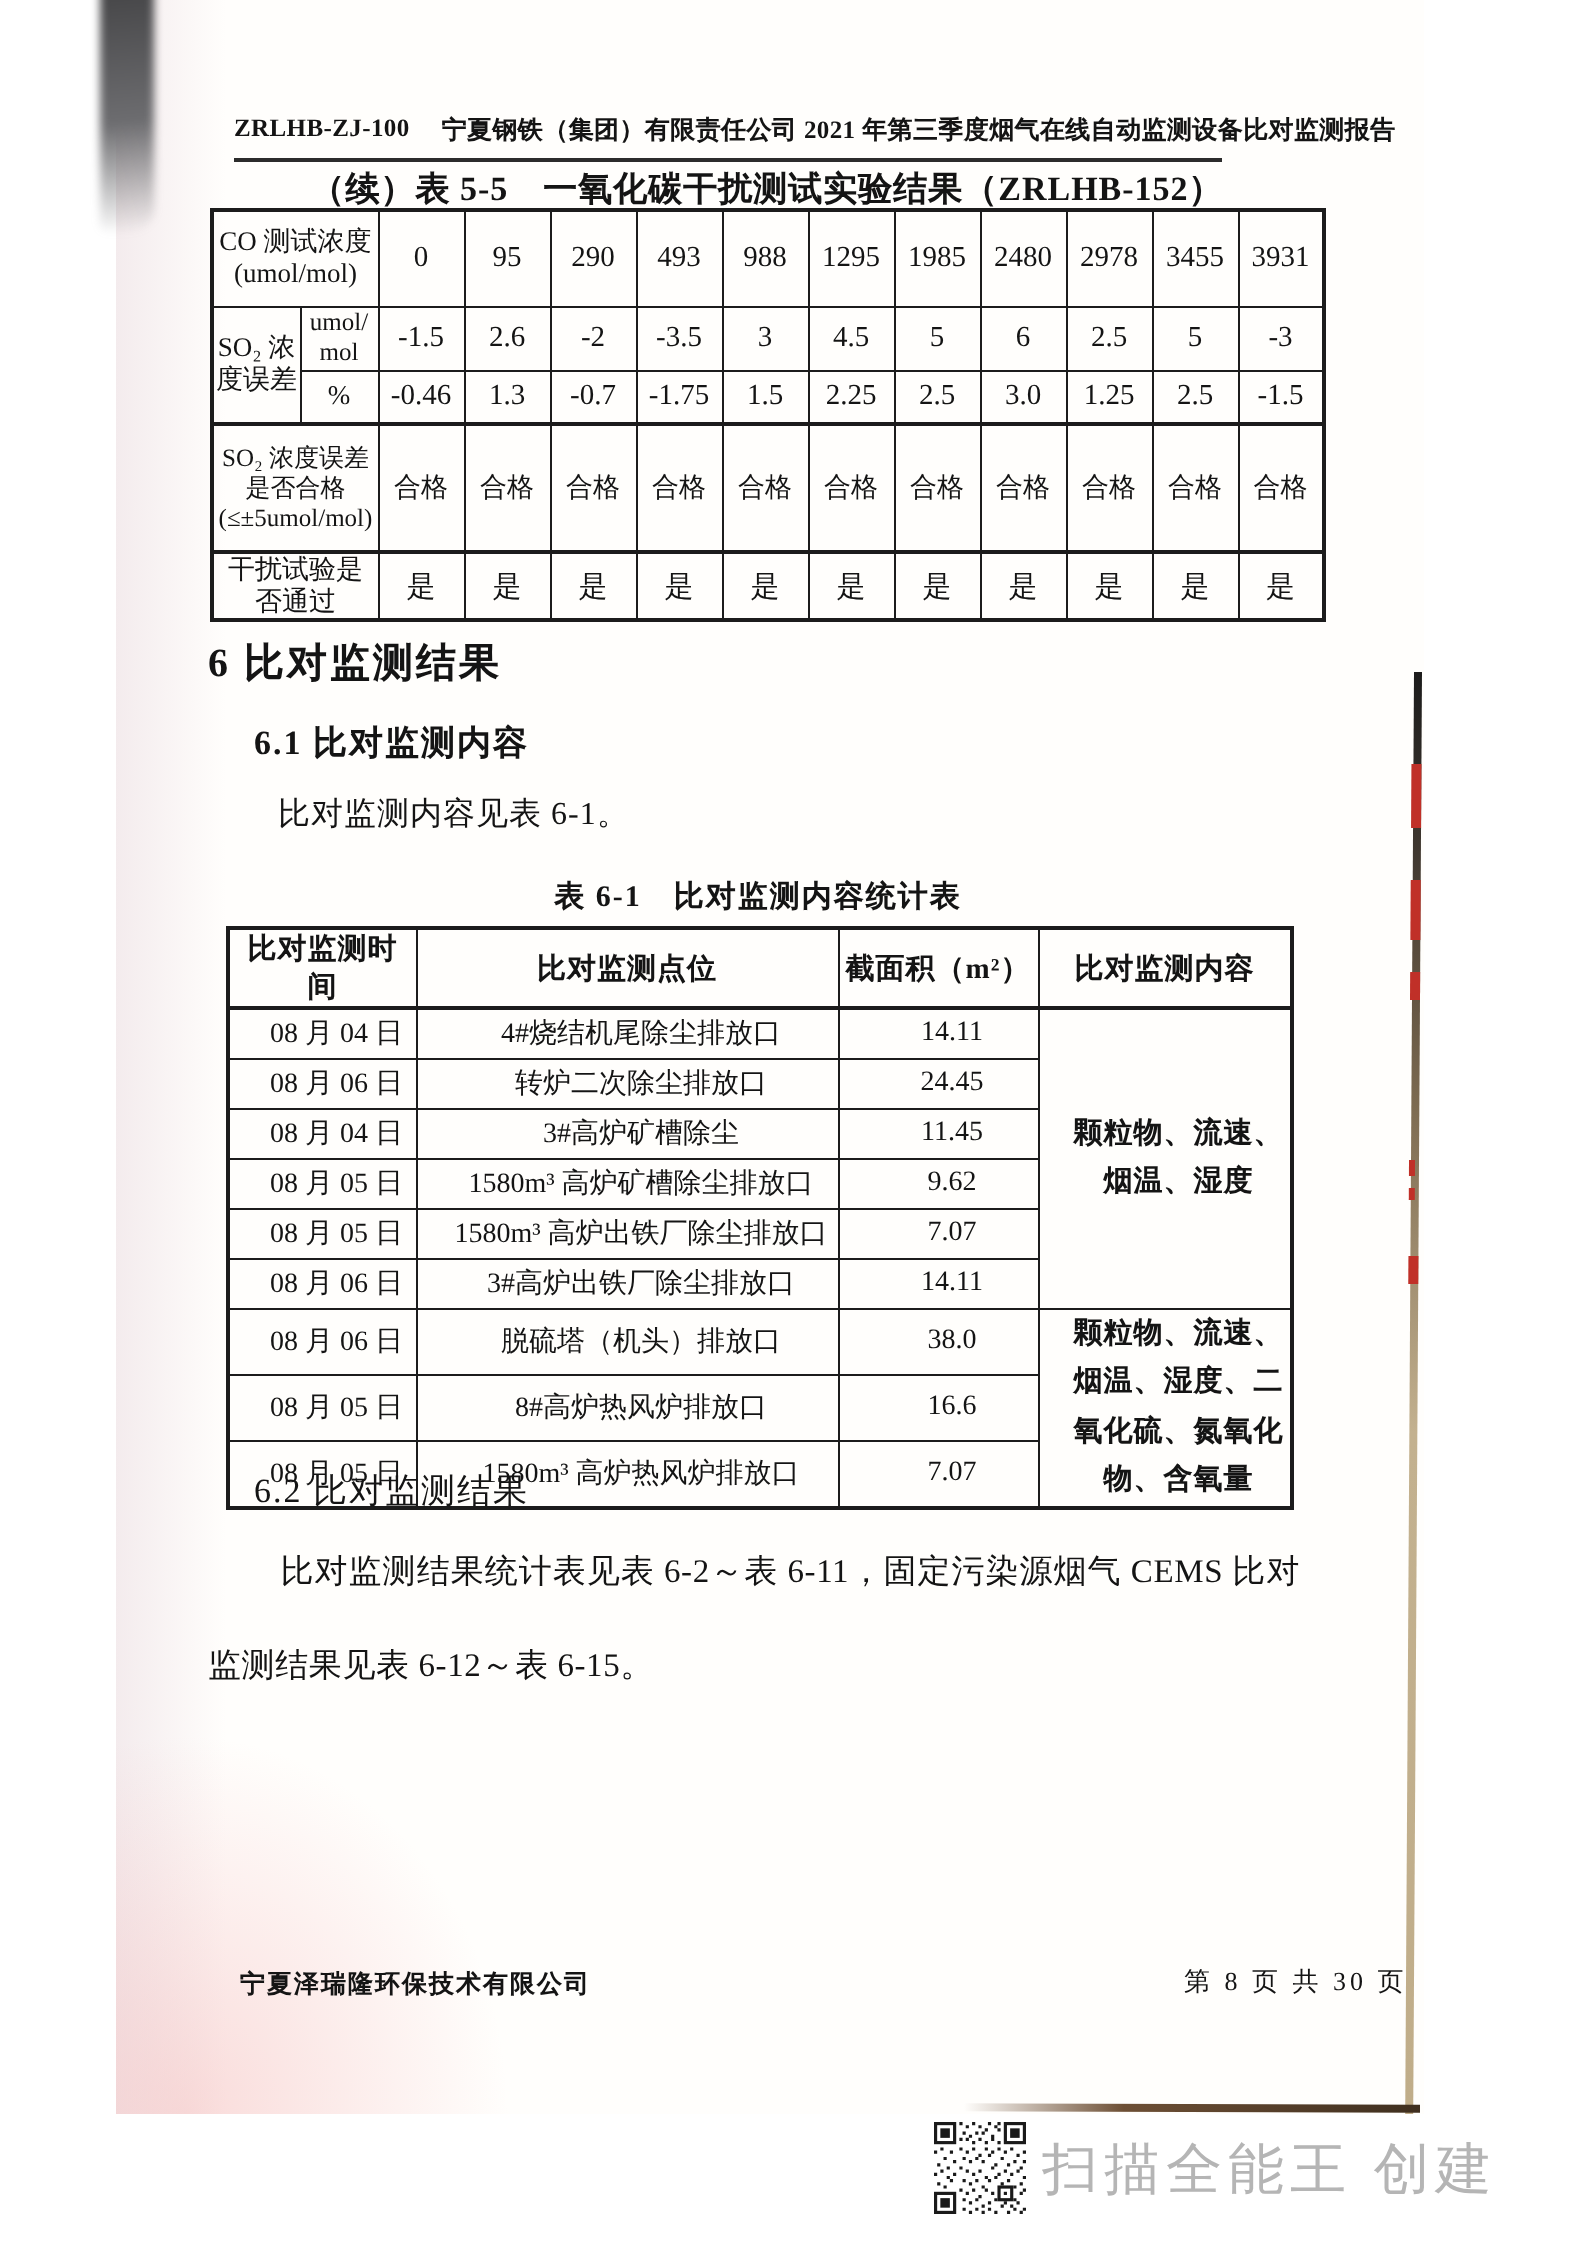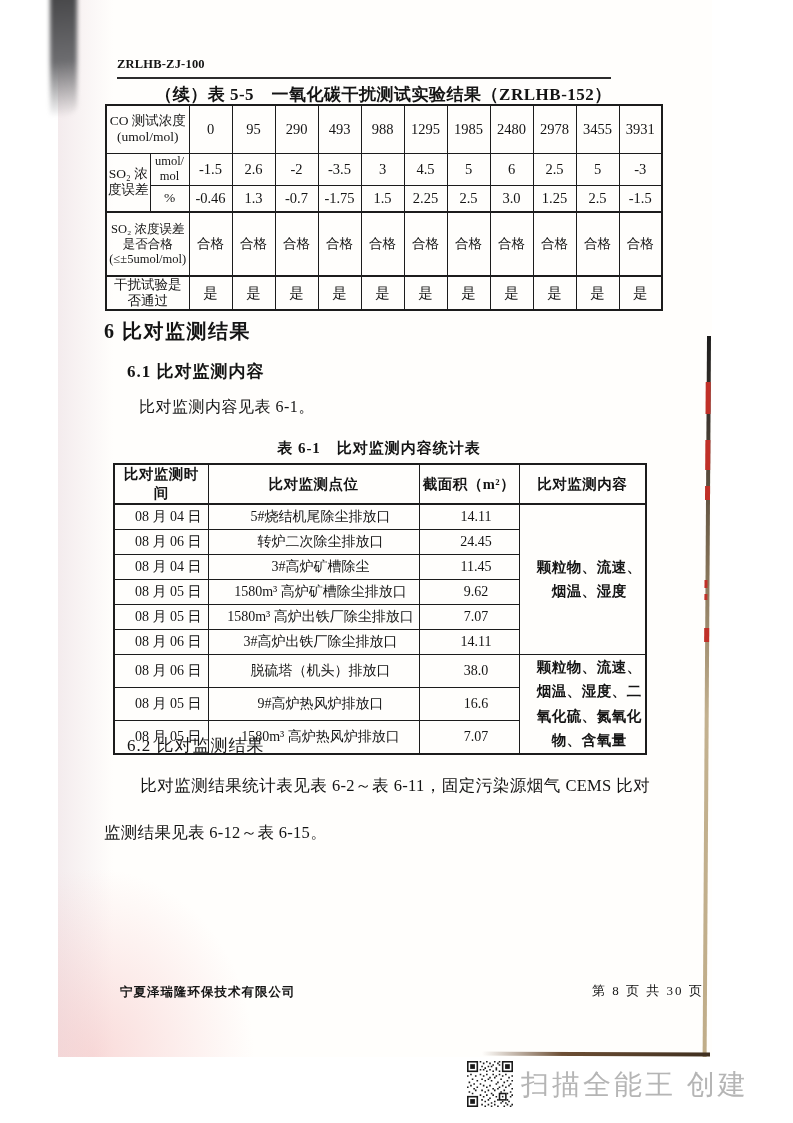--- a/index.html
+++ b/index.html
@@ -65,20 +65,21 @@
   .qr{position:absolute;left:467px;top:1061px;width:46px;height:46px;}
 </style>
 </head>
 <body>
 
 <div class="paper"></div>
 <div class="tl-shadow"></div>
 
 <div class="doc-header">
   <span>ZRLHB-ZJ-100</span>
+  <span>宁夏钢铁（集团）有限责任公司 2021 年第三季度烟气在线自动监测设备比对监测报告</span>
 </div>
 
 <div class="t55-cap">（续）表 5-5　一氧化碳干扰测试实验结果（ZRLHB-152）</div>
 
 <table class="t55">
   <colgroup>
     <col style="width:44px">
       <col style="width:39px">
     <col style="width:43px">
       <col style="width:43px">
@@ -182,21 +183,21 @@
     </colgroup>
   <tbody>
       <tr class="hdr" style="height:34px">
     <th>比对监测时间</th>
     <th>比对监测点位</th>
     <th>截面积（m²）</th>
     <th>比对监测内容</th>
   </tr>
   <tr style="height:25px">
     <td>08 月 04 日</td>
-    <td>5#烧结机尾除尘排放口</td>
+    <td>4#烧结机尾除尘排放口</td>
     <td>14.11</td>
     <td rowspan="6" class="content-cell">颗粒物、流速、烟温、湿度</td>
   </tr>
   <tr style="height:25px">
     <td>08 月 06 日</td>
     <td>转炉二次除尘排放口</td>
     <td>24.45</td>
   </tr>
   <tr style="height:25px">
     <td>08 月 04 日</td>
@@ -219,21 +220,21 @@
     <td>14.11</td>
   </tr>
   <tr style="height:25px">
     <td>08 月 06 日</td>
     <td>脱硫塔（机头）排放口</td>
     <td>38.0</td>
     <td rowspan="3" class="content-cell">颗粒物、流速、烟温、湿度、二氧化硫、氮氧化物、含氧量</td>
   </tr>
   <tr style="height:25px">
     <td>08 月 05 日</td>
-    <td>9#高炉热风炉排放口</td>
+    <td>8#高炉热风炉排放口</td>
     <td>16.6</td>
   </tr>
   <tr style="height:25px">
     <td>08 月 05 日</td>
     <td>1580m³ 高炉热风炉排放口</td>
     <td>7.07</td>
   </tr>
 </tbody>
   </table>
 

